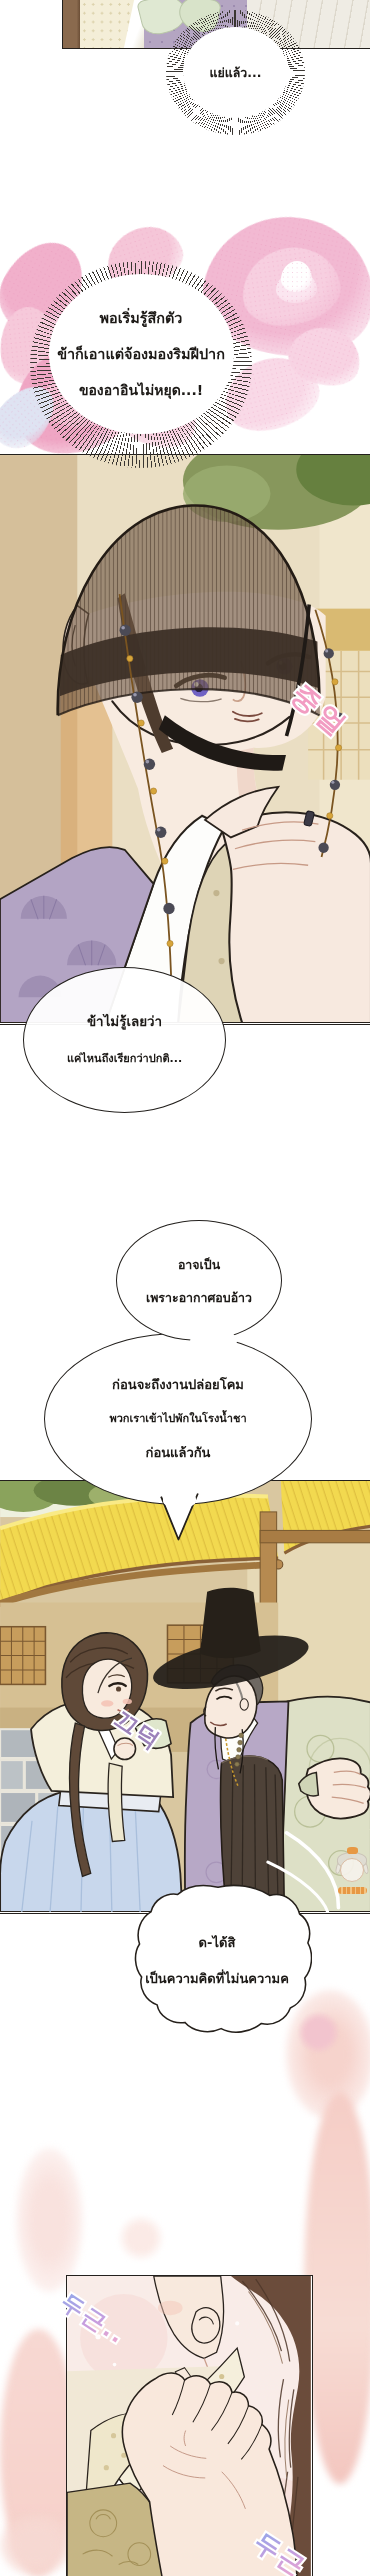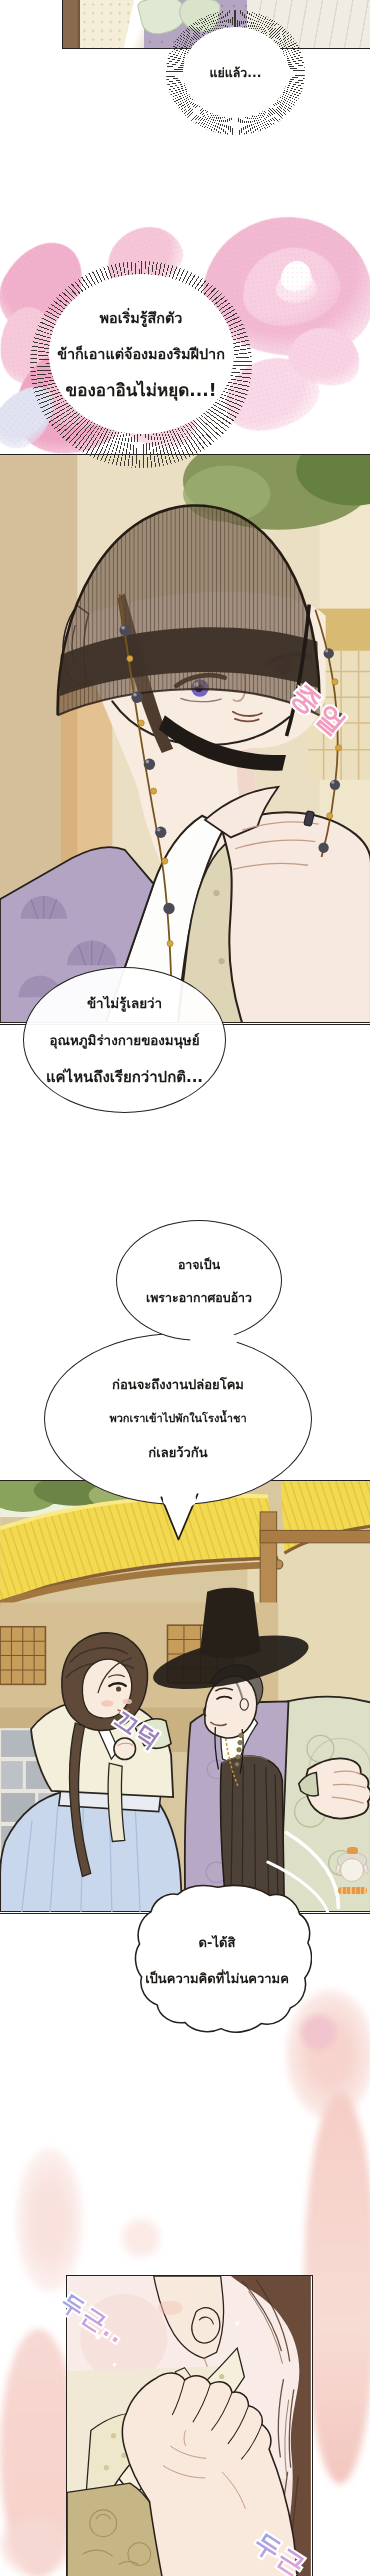--- a/index.html
+++ b/index.html
@@ -99,21 +99,21 @@
     <div class="petal" style="--pc:#f9d9e7;left:224px;top:147px;width:95px;height:70px;transform:rotate(-14deg);"></div>
     <div class="petal" style="--pc:#dfe3f2;left:0;top:170px;width:49px;height:70px;transform:rotate(40deg);"></div>
     <div class="petal" style="--pc:#f8d3e3;left:289px;top:116px;width:72px;height:57px;transform:rotate(18deg);"></div>
     <div class="petal" style="--pc:#ffffff;left:281px;top:49px;width:31px;height:31px;"></div>
   </div>
 
   <div class="burst" id="b2" style="left:30px;top:261px;width:222px;height:207px;">
     <div class="burst-inner" style="inset:13.4px 18.5px 34px 18.5px;">
       <p class="bline" style="font-size:14.4px;line-height:26px;">พอเริ่มรู้สึกตัว</p>
       <p class="bline" style="font-size:14.4px;line-height:26px;">ข้าก็เอาแต่จ้องมองริมฝีปาก</p>
-      <p class="bline" style="font-size:17px;line-height:26px;text-align:center;">ของอาอินไม่หยุด...!</p>
+      <p class="bline" style="font-size:14px;line-height:26px;text-align:center;">ของอาอินไม่หยุด...!</p>
     </div>
   </div>
 
   <div class="panel" id="panelB" style="left:-1.5px;top:454px;width:374px;height:571px;">
     <svg width="371" height="568" viewBox="0 0 720 1102">
 
       <rect width="720" height="1102" fill="#eadec3"></rect>
       <rect x="0" y="0" width="150" height="1102" fill="#cdb48c" opacity=".75"></rect>
       <rect x="118" y="430" width="100" height="400" rx="30" fill="#dda45f" opacity=".5"></rect>
       <rect x="620" y="0" width="100" height="1102" fill="#f0e6cc"></rect>
@@ -236,28 +236,27 @@
     </svg>
   </div>
 
   <div class="sfx" id="sfx-mutter" style="left:305px;top:679px;font-size:28px;letter-spacing:4.1px;transform:rotate(40deg);">
     <span class="sfx-stroke">중얼</span>
     <span class="sfx-fill pink">중얼</span>
   </div>
 
   <div class="bubble ellipse" id="b3" style="left:23px;top:967px;width:203px;height:146px;background:rgba(255,255,255,.95);">
     <p class="bline" style="font-size:13.4px;line-height:27px;">ข้าไม่รู้เลยว่า</p>
-    <p class="bline" style="font-size:13.4px;line-height:27px;">อุณหภูมิร่างกายของมนุษย์</p>
-    <p class="bline" style="font-size:15px;line-height:27px;">แค่ไหนถึงเรียกว่าปกติ...</p>
+    <p class="bline" style="font-size:11px;line-height:27px;">แค่ไหนถึงเรียกว่าปกติ...</p>
   </div>
 
   <div class="bubble ellipse" id="b5" style="left:44px;top:1333px;width:268px;height:172px;">
     <p class="bline" style="font-size:13px;line-height:24px;">ก่อนจะถึงงานปล่อยโคม</p>
     <p class="bline" style="font-size:11px;line-height:24px;font-family:Liberation Mono, monospace;">พวกเราเข้าไปพักในโรงน้ำชา</p>
-    <p class="bline" style="font-size:13px;line-height:24px;">ก่เลยว้วกัน</p>
+    <p class="bline" style="font-size:13px;line-height:24px;">ก่อนแล้วกัน</p>
   </div>
   <div class="bubble ellipse" id="b4" style="left:116px;top:1220px;width:166px;height:121px;">
     <p class="bline" style="font-size:12.4px;line-height:23px;">อาจเป็น</p>
     <p class="bline" style="font-size:12.4px;line-height:23px;">เพราะอากาศอบอ้าว</p>
   </div>
   <div class="patch" style="left:190px;top:1328px;width:47px;height:26px;border-radius:50%;"></div>
   <svg style="position:absolute;left:157px;top:1488px;z-index:3;" width="46" height="56" viewBox="0 0 90 108">
     <path d="M8,16 L42,100 L80,10" fill="#fff" stroke="#25201b" stroke-width="3.5" stroke-linejoin="round"></path>
   </svg>
   <div class="patch" style="left:163px;top:1492px;width:33px;height:15.5px;border-radius:45%;"></div>

